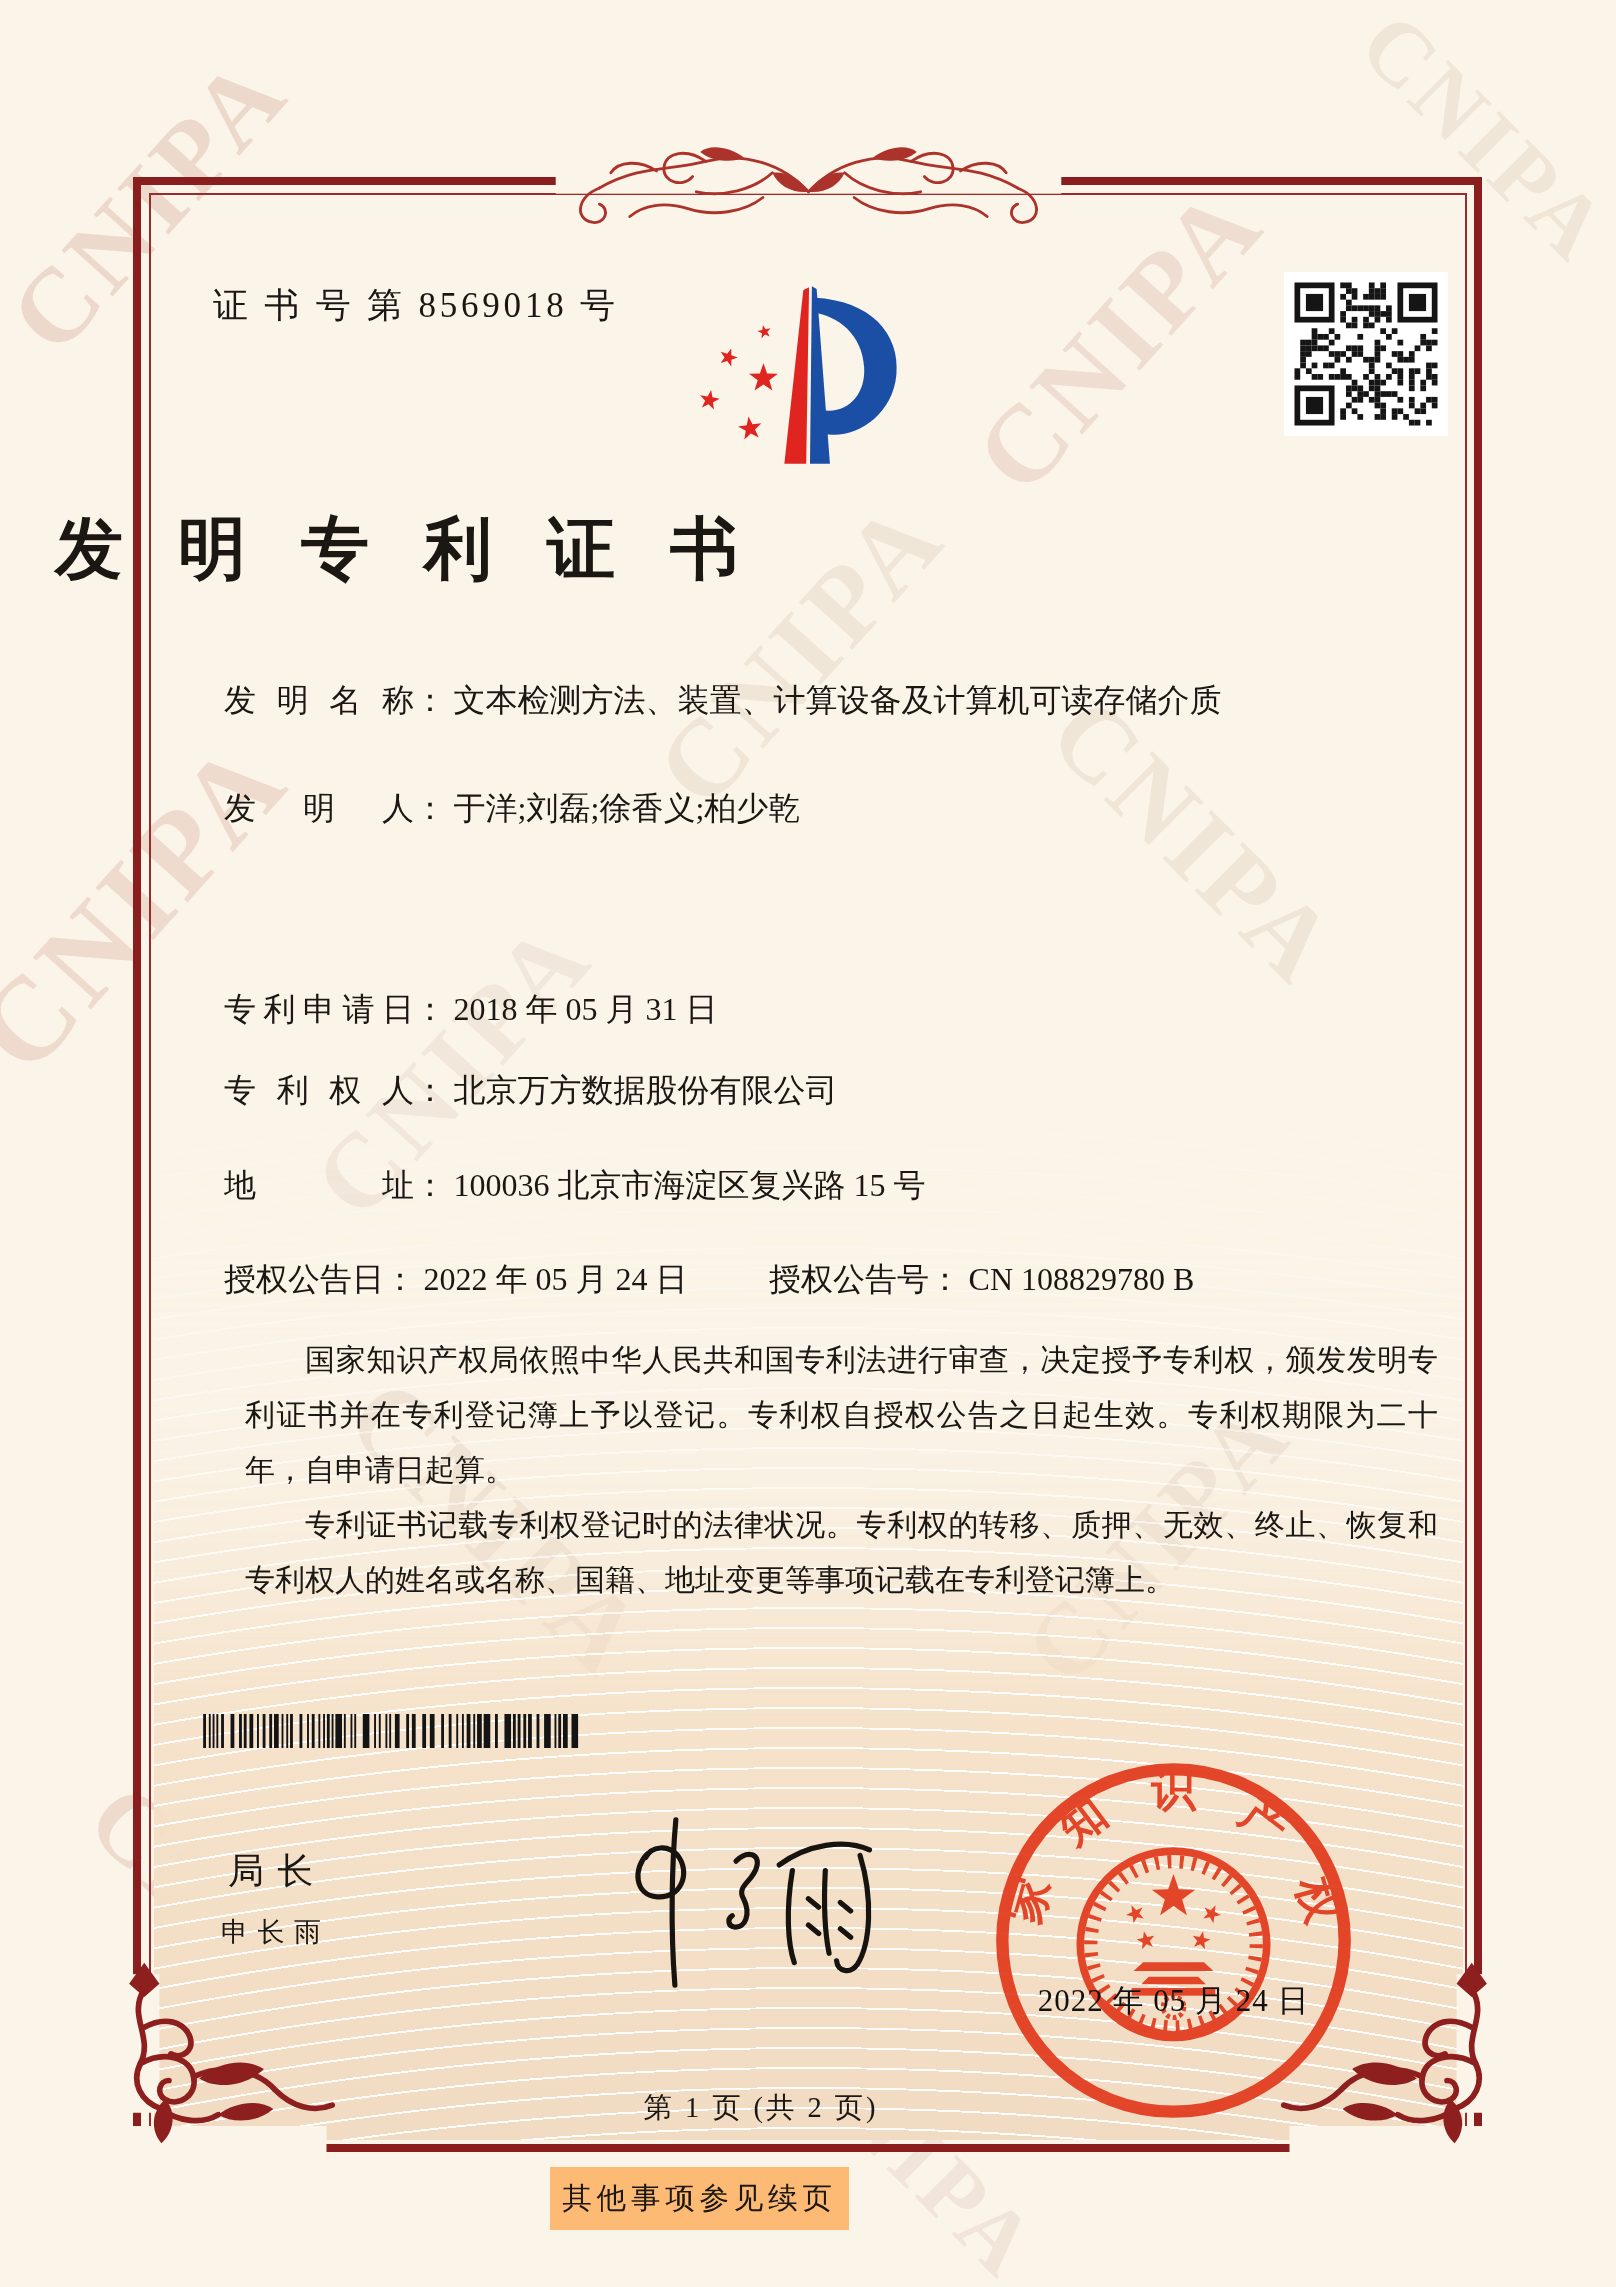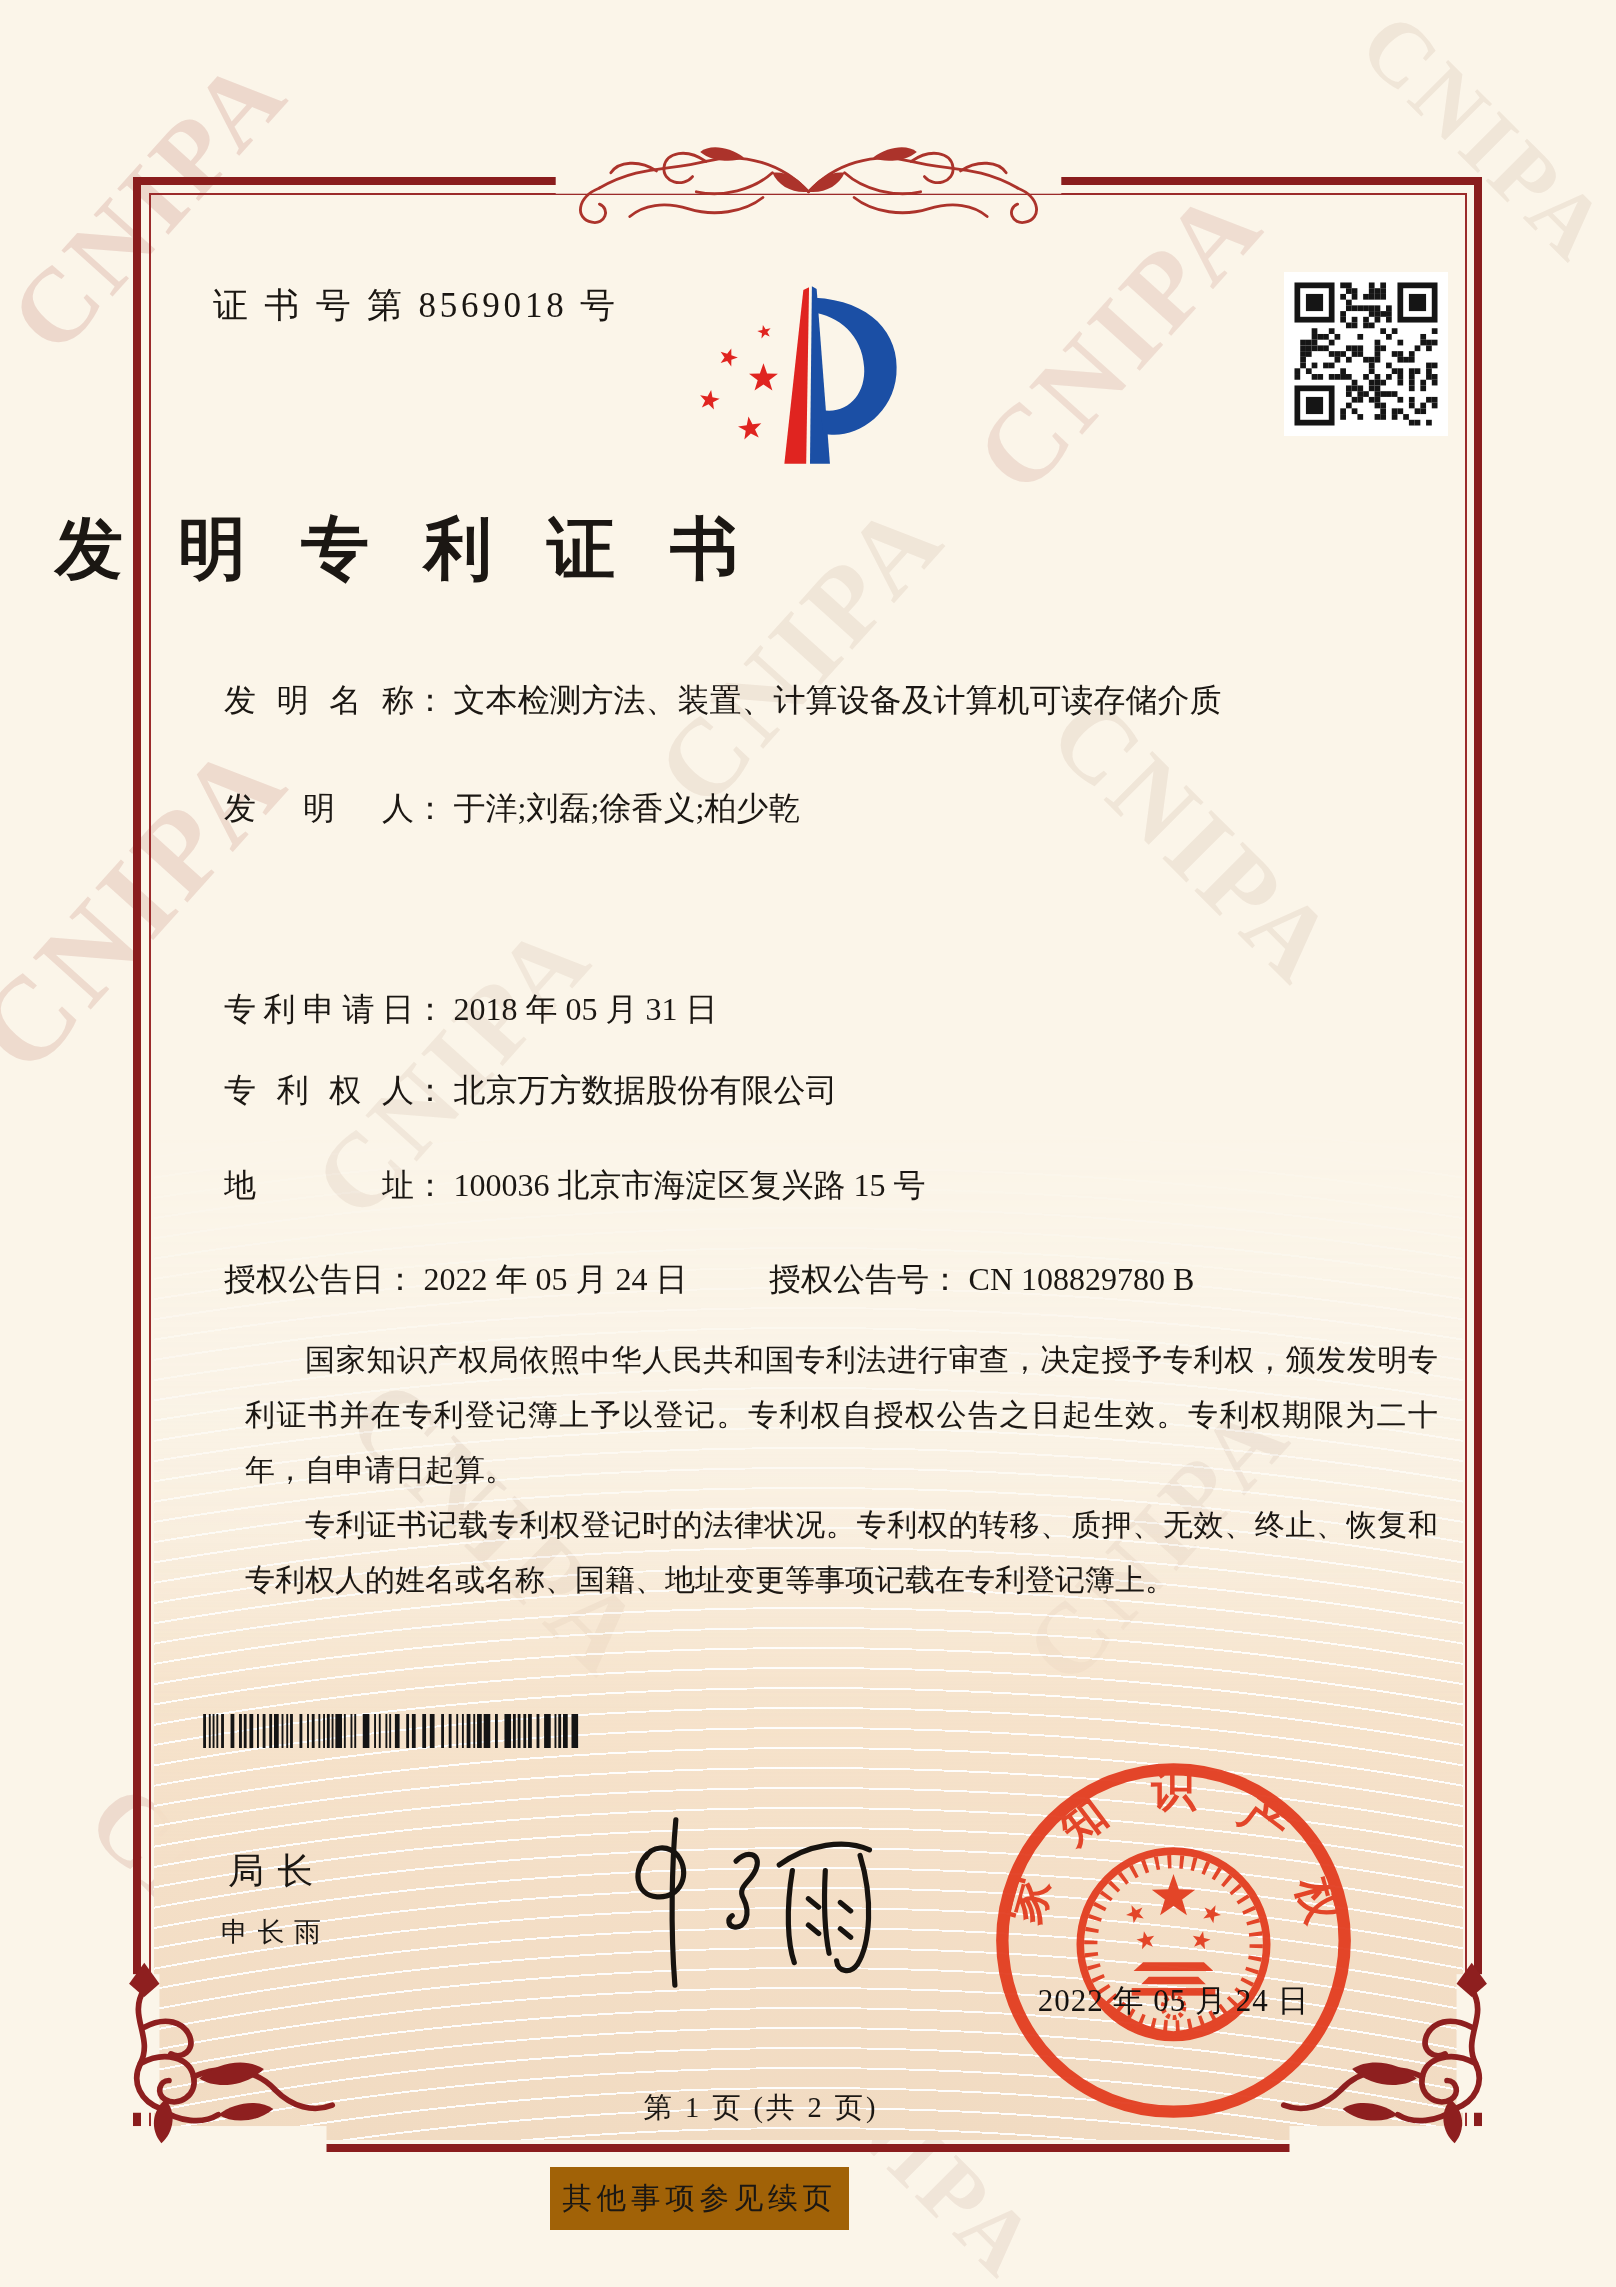--- a/index.html
+++ b/index.html
@@ -61,21 +61,21 @@
   .signer-title{position:absolute; left:228px; top:1847px; font-size:36px; letter-spacing:13.3px; font-weight:500;}
   .signer-name{position:absolute; left:221px; top:1914px; font-size:27px; letter-spacing:9.5px; font-weight:500;}
   .signature{position:absolute; left:595px; top:1811px; width:282px; height:183px;}
   .seal{position:absolute; left:989px; top:1756px; width:369px; height:369px;}
   .seal-date{
     position:absolute; left:989px; top:1980px; width:369px; text-align:center;
     font-size:31px; letter-spacing:1px; color:#141210; font-weight:500;
   }
   .footer{position:absolute; left:0; top:2089px; width:1522px; text-align:center; font-size:28.5px; letter-spacing:2.9px;}
   .cont-box{
-    position:absolute; left:550px; top:2167px; width:299px; height:63px; background:#a16207;
+    position:absolute; left:550px; top:2167px; width:299px; height:63px; background:#fdba74;
     text-align:center; line-height:63px; font-size:29.5px; letter-spacing:4.8px;
   }
   
   .orn-top{position:absolute; left:531px; top:110px; width:555px; height:156px;}
   .orn-corner{position:absolute; width:224px; height:209px;}
   .orn-left{left:112px; top:1957px;}
   .orn-right{left:1280px; top:1957px; transform:scaleX(-1);}
 </style>
 </head>
 <body>

